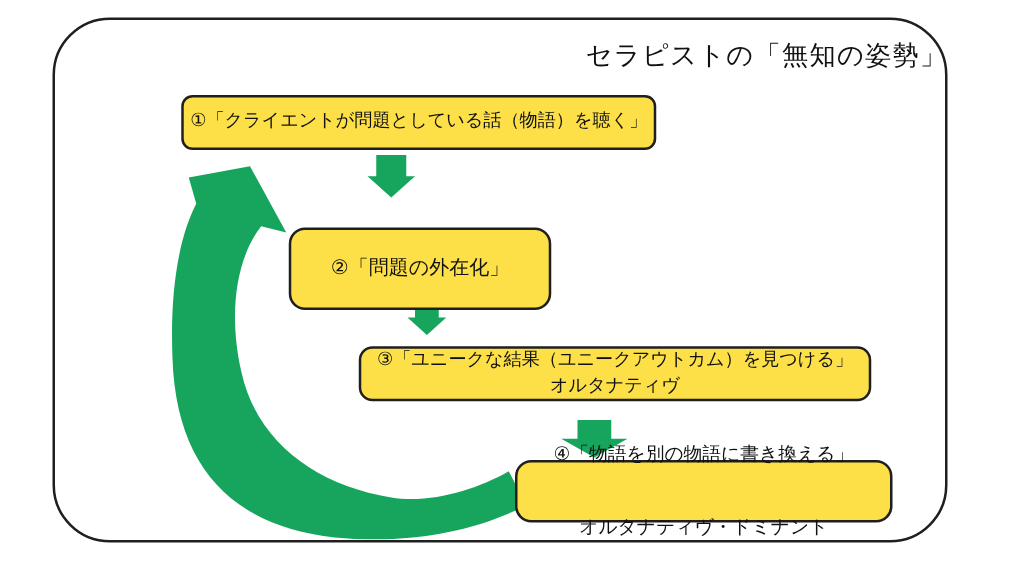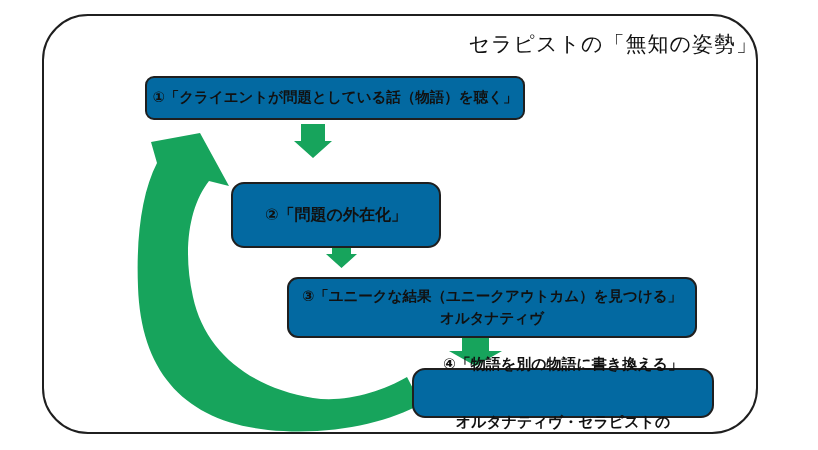--- a/index.html
+++ b/index.html
@@ -13,27 +13,27 @@
   }
   .title{
     position:absolute;left:42px;top:30px;width:716px;text-align:right;
     font-size:21px;font-weight:normal;letter-spacing:1px;z-index:3;
   }
   .overlay{
     position:absolute;left:0;top:0;width:818px;height:450px;z-index:1;pointer-events:none;
   }
   .overlay [data-fill="arrow"]{fill:#17a45c;}
   .box{
-    position:absolute;background:#0369a1;border:2px solid #1f1f1f;box-sizing:border-box;
+    position:absolute;background:#fde047;border:2px solid #1f1f1f;box-sizing:border-box;
     display:flex;flex-direction:column;align-items:center;justify-content:center;
-    font-weight:bold;text-align:center;line-height:1.45;z-index:2;white-space:nowrap;
+    font-weight:normal;text-align:center;line-height:1.45;z-index:2;white-space:nowrap;
   }
   .box1{left:145px;top:76px;width:380px;height:44px;font-size:14.5px;border-radius:9px;}
   .box2{left:231px;top:166px;width:210px;height:66px;font-size:16px;border-radius:13px;margin-top:16px;}
-  .box3{left:287px;top:277px;width:410px;height:61px;font-size:14.5px;border-radius:11px;}
+  .box3{left:287px;top:277px;width:410px;height:44px;font-size:14.5px;border-radius:11px;}
   .box4{left:412px;top:368px;width:302px;height:50px;font-size:15px;border-radius:13px;gap:36px;}
 </style>
 </head>
 <body>
 
 <div class="stage">
 
   <div class="frame"></div>
 
   <div class="title">セラピストの「無知の姿勢」</div>
@@ -68,16 +68,16 @@
     <span>②「問題の外在化」</span>
   </div>
 
   <div class="box box3">
     <span>③「ユニークな結果（ユニークアウトカム）を見つける」</span>
     <span>オルタナティヴ</span>
   </div>
 
   <div class="box box4">
     <span>④「物語を別の物語に書き換える」</span>
-    <span>オルタナティヴ・セラピストの</span>
+    <span>オルタナティヴ・ドミナント</span>
   </div>
 
 </div>
 
 </body></html>

